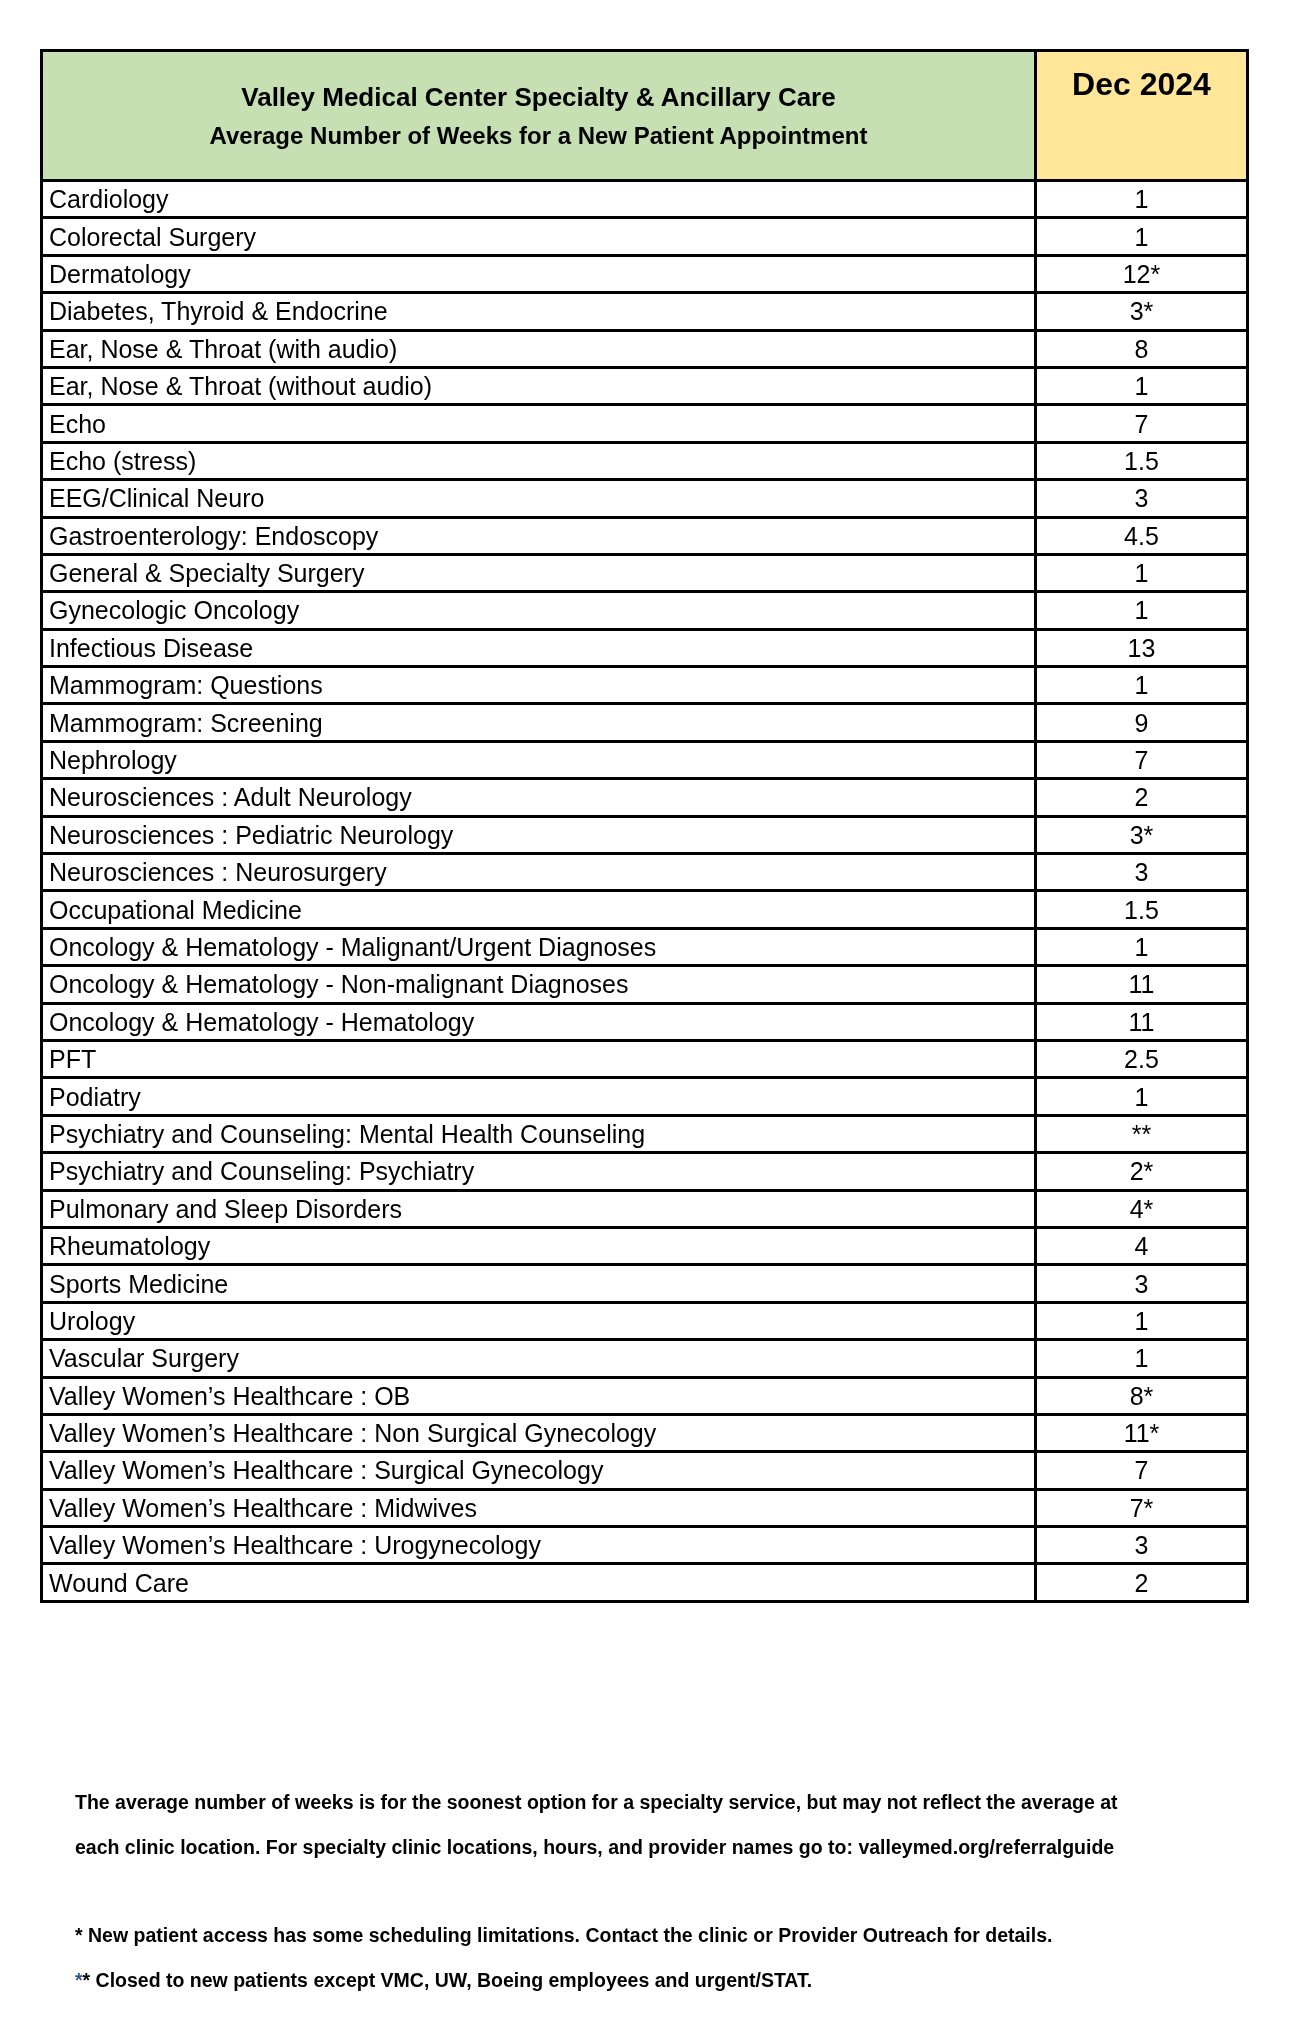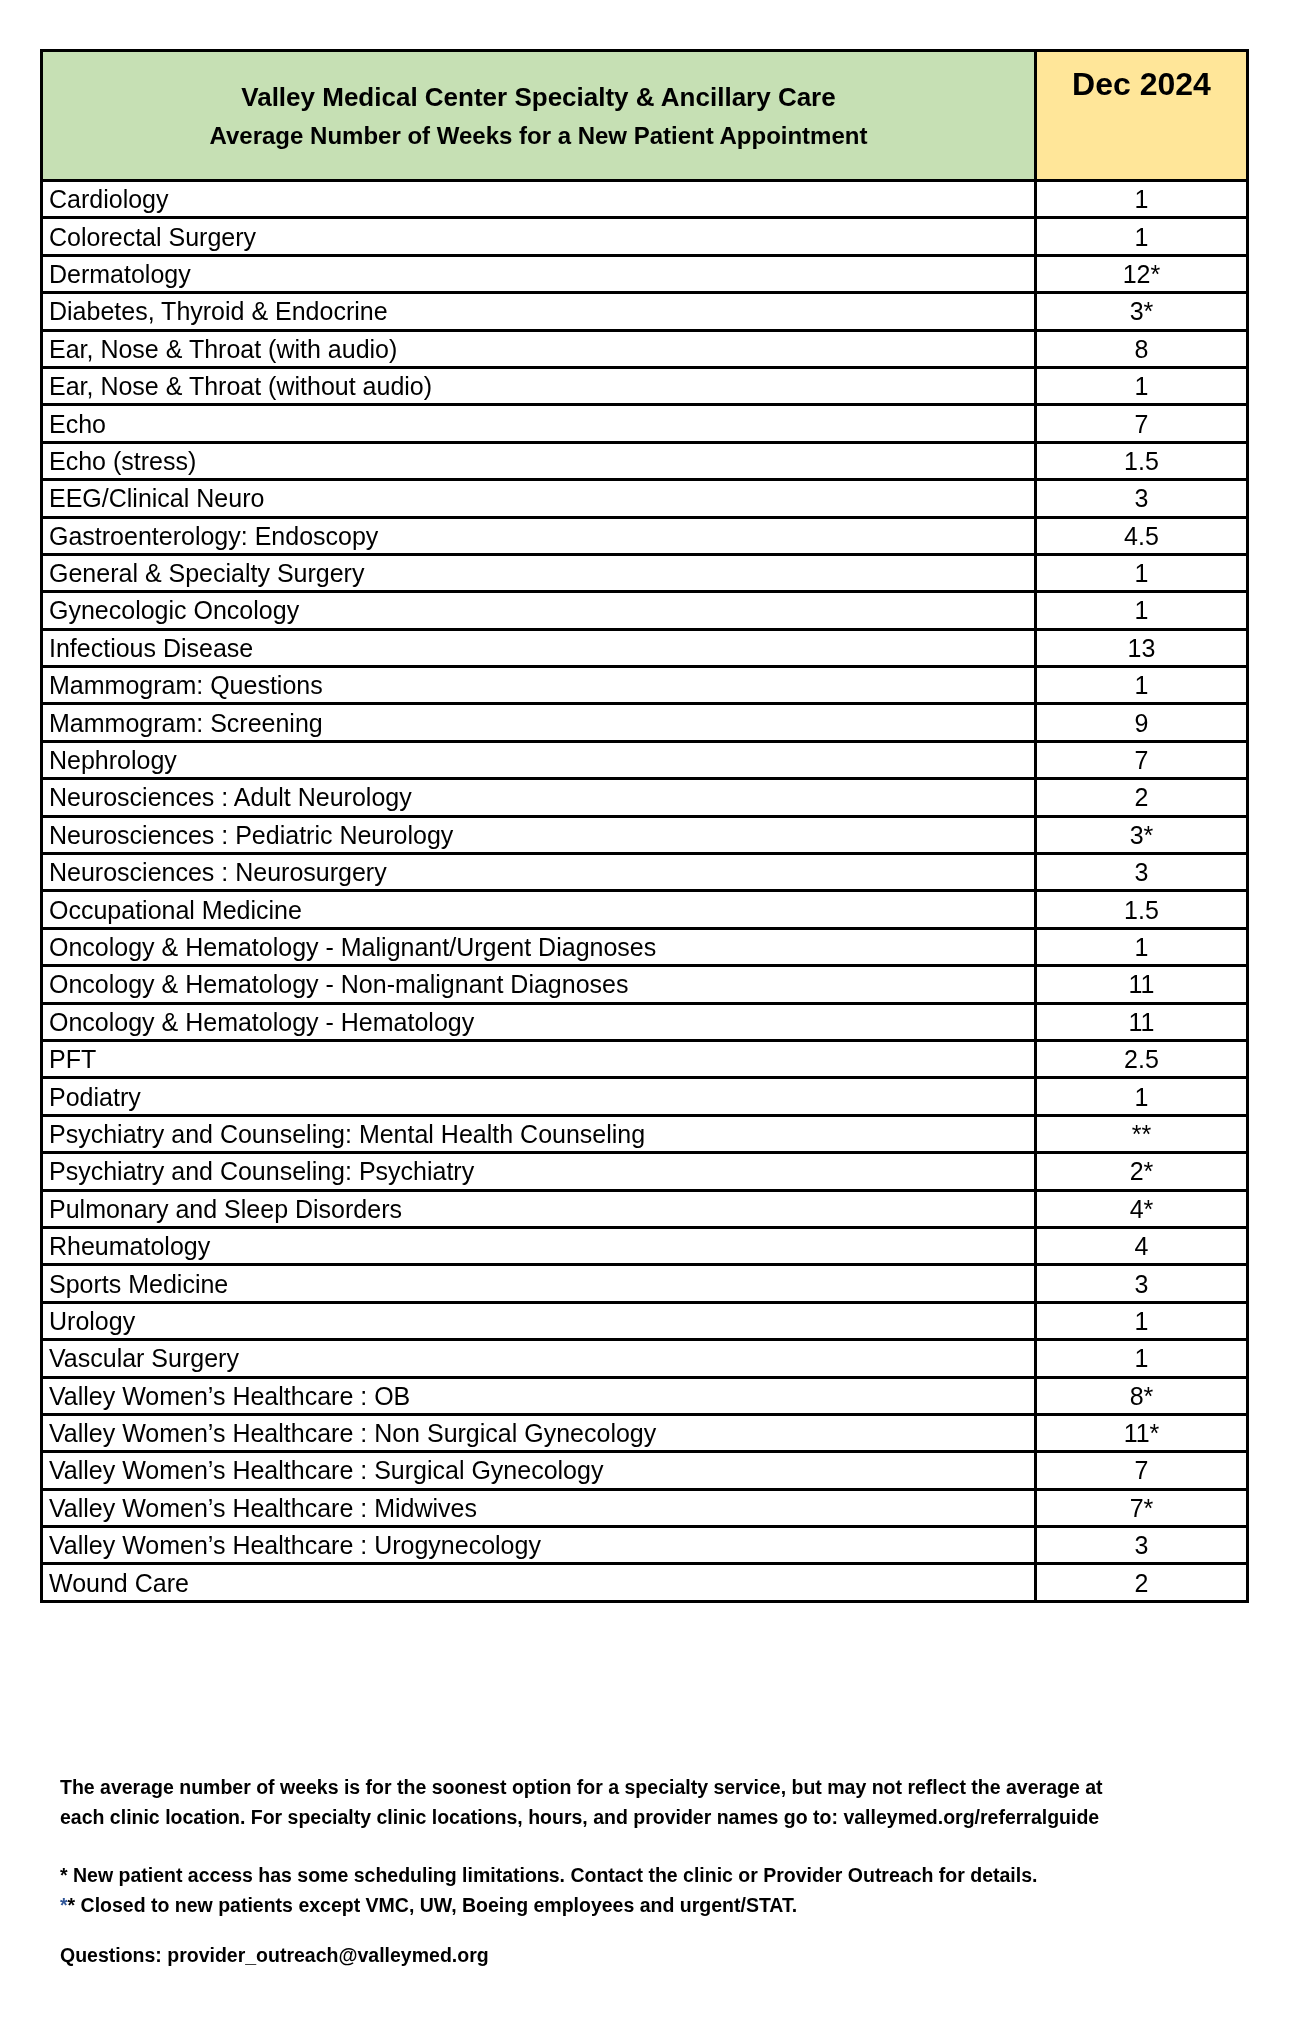--- a/index.html
+++ b/index.html
@@ -10,21 +10,21 @@
   col.c2 { width: 212px; }
   td, th { border: 3px solid #000; padding: 0; }
   th.title-cell { background: #c6e0b4; height: 113px; text-align: center; vertical-align: middle; font-weight: bold; }
   th.month-cell { background: #ffe699; height: 113px; text-align: center; vertical-align: top; font-weight: bold; font-size: 32px; padding-top: 14px; }
   .title-line1 { font-size: 26px; line-height: 40px; display: block; }
   .title-line2 { font-size: 24px; line-height: 38px; display: block; }
   td { height: 34.4px; font-size: 25px; line-height: 34px; }
   td.svc { padding-left: 6px; white-space: nowrap; overflow: hidden; }
   td.val { text-align: center; }
   .notes { position: absolute; left: 60px; top: 1772px; width: 1190px; font-weight: bold; font-size: 19.5px; line-height: 30px; }
-  .notes p { margin: 0; }
+  .notes p { margin: 15px; }
   .gap1 { height: 28px; }
   .gap2 { height: 20px; }
   .blue-star { color: #2f5597; }
 </style>
 </head>
 <body>
 
 <div class="table-wrap">
   <table>
     <colgroup>

